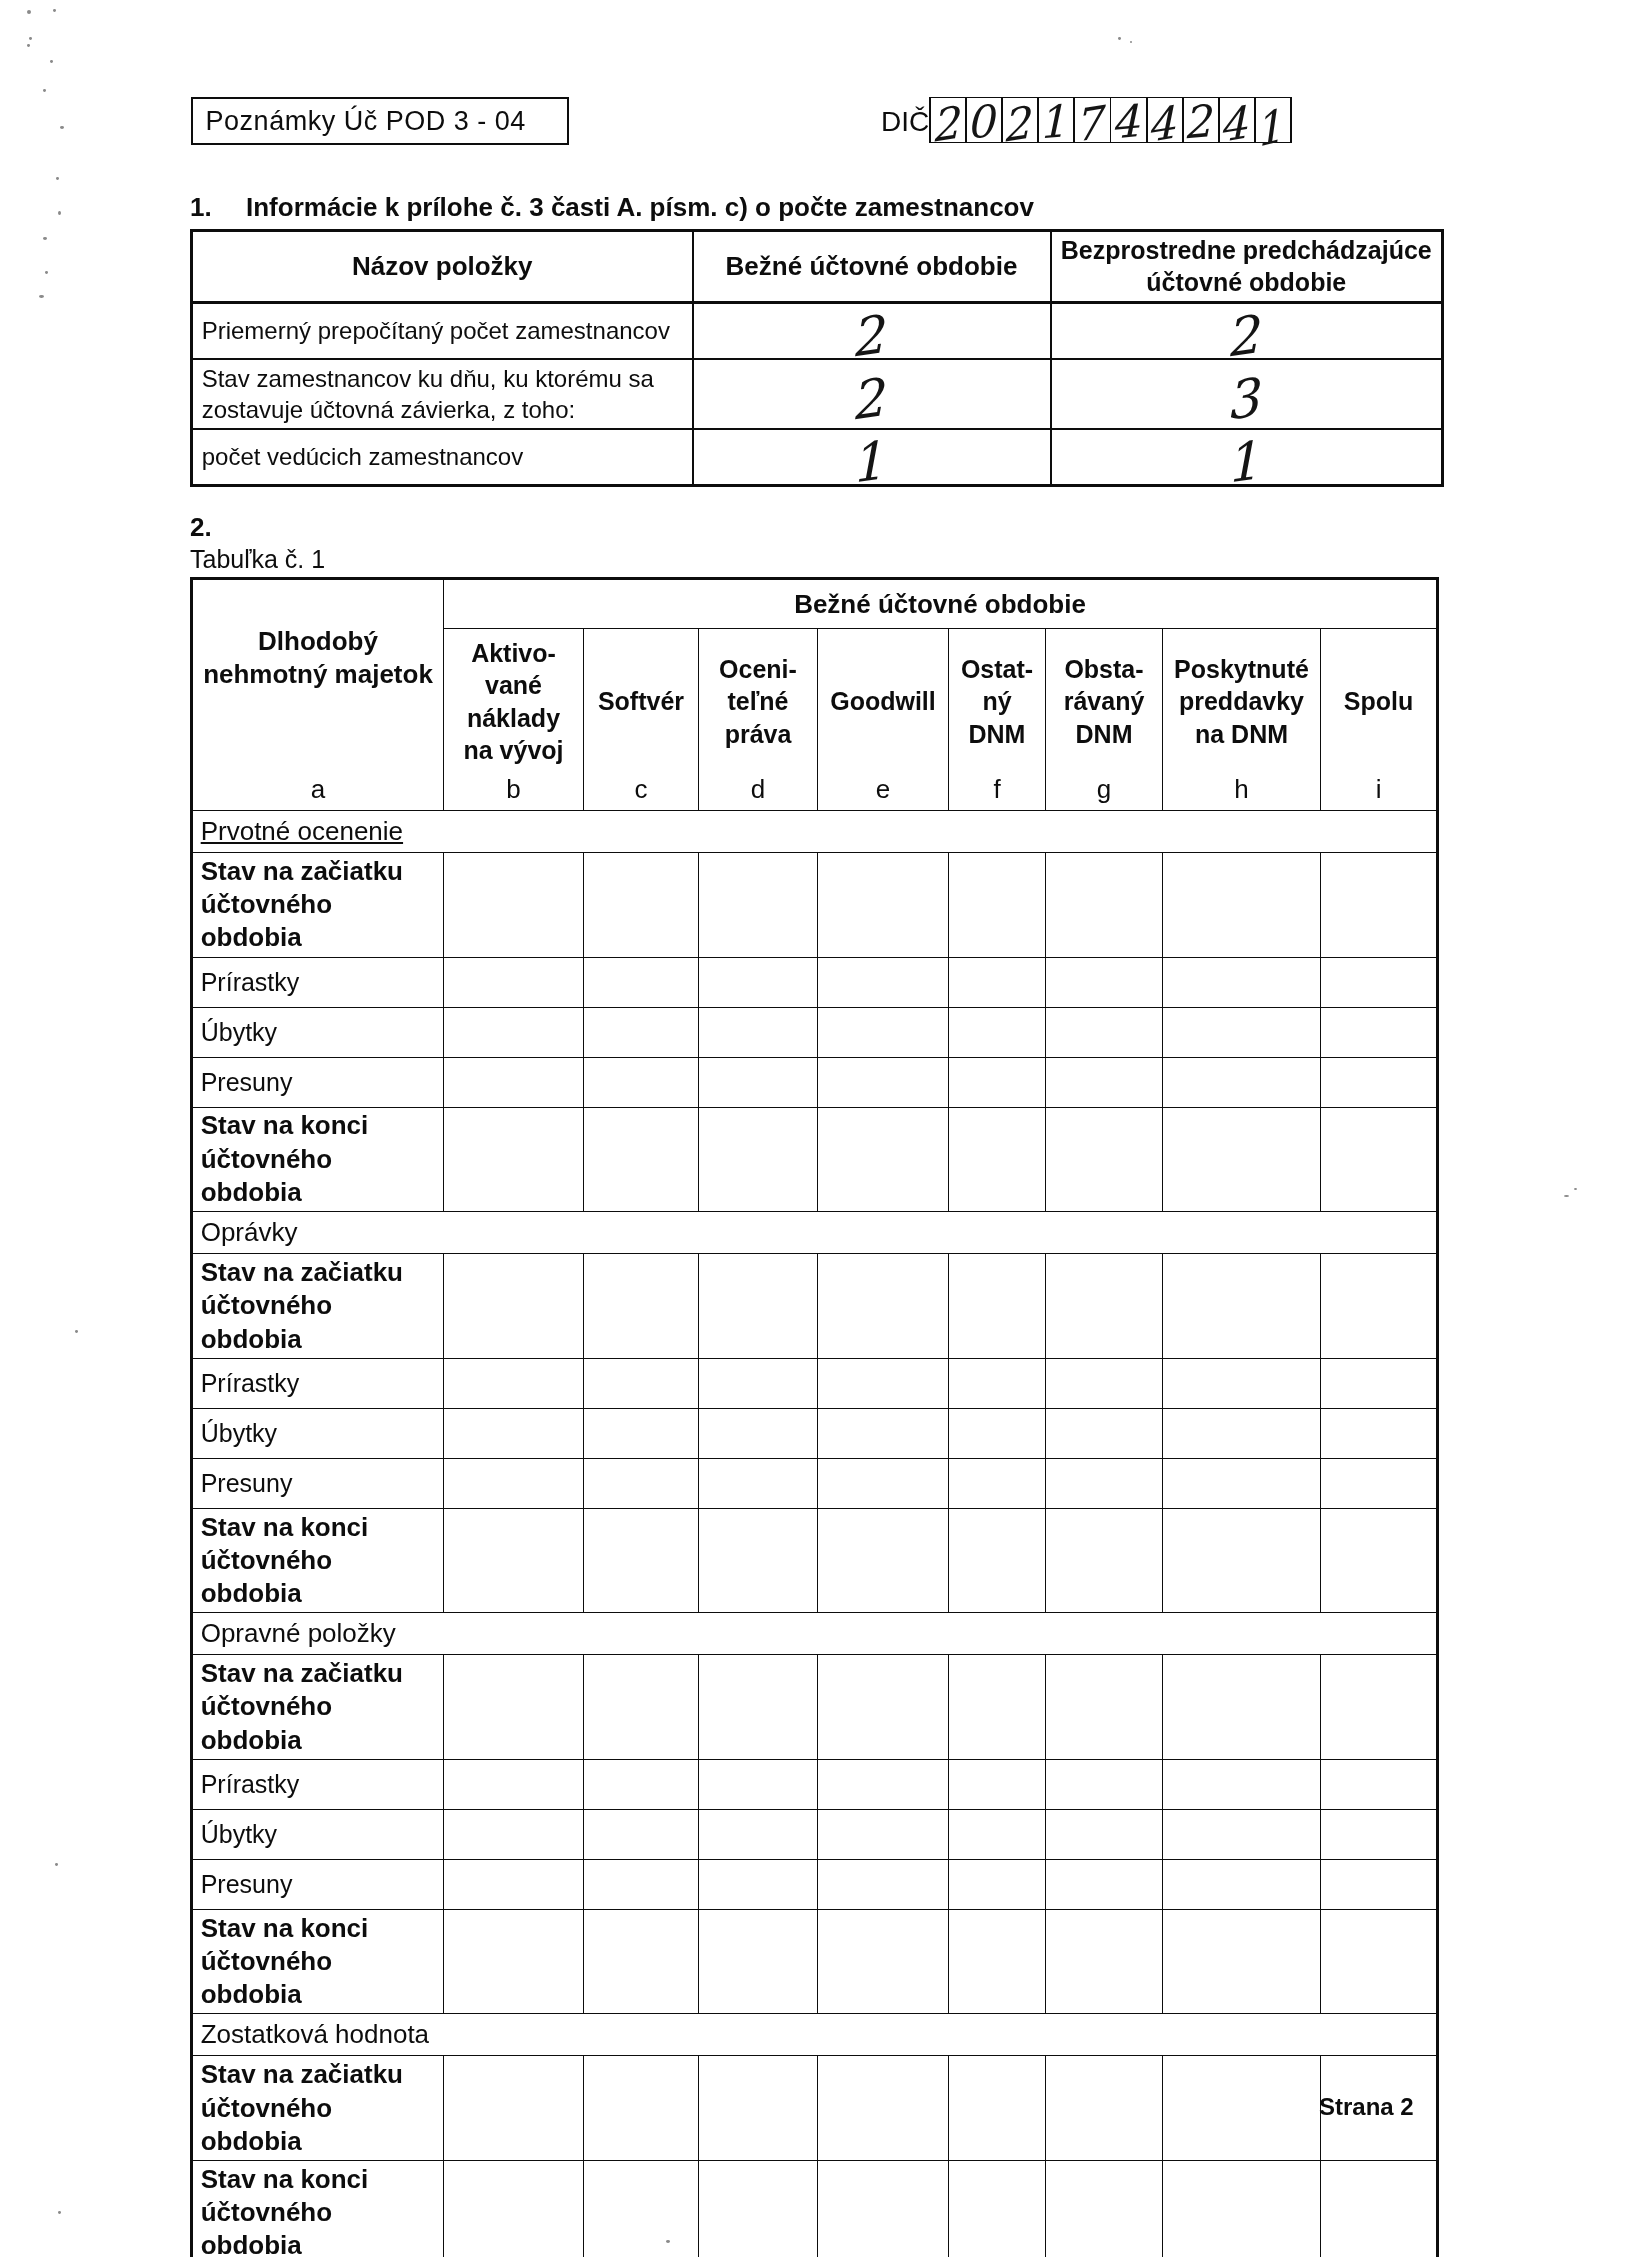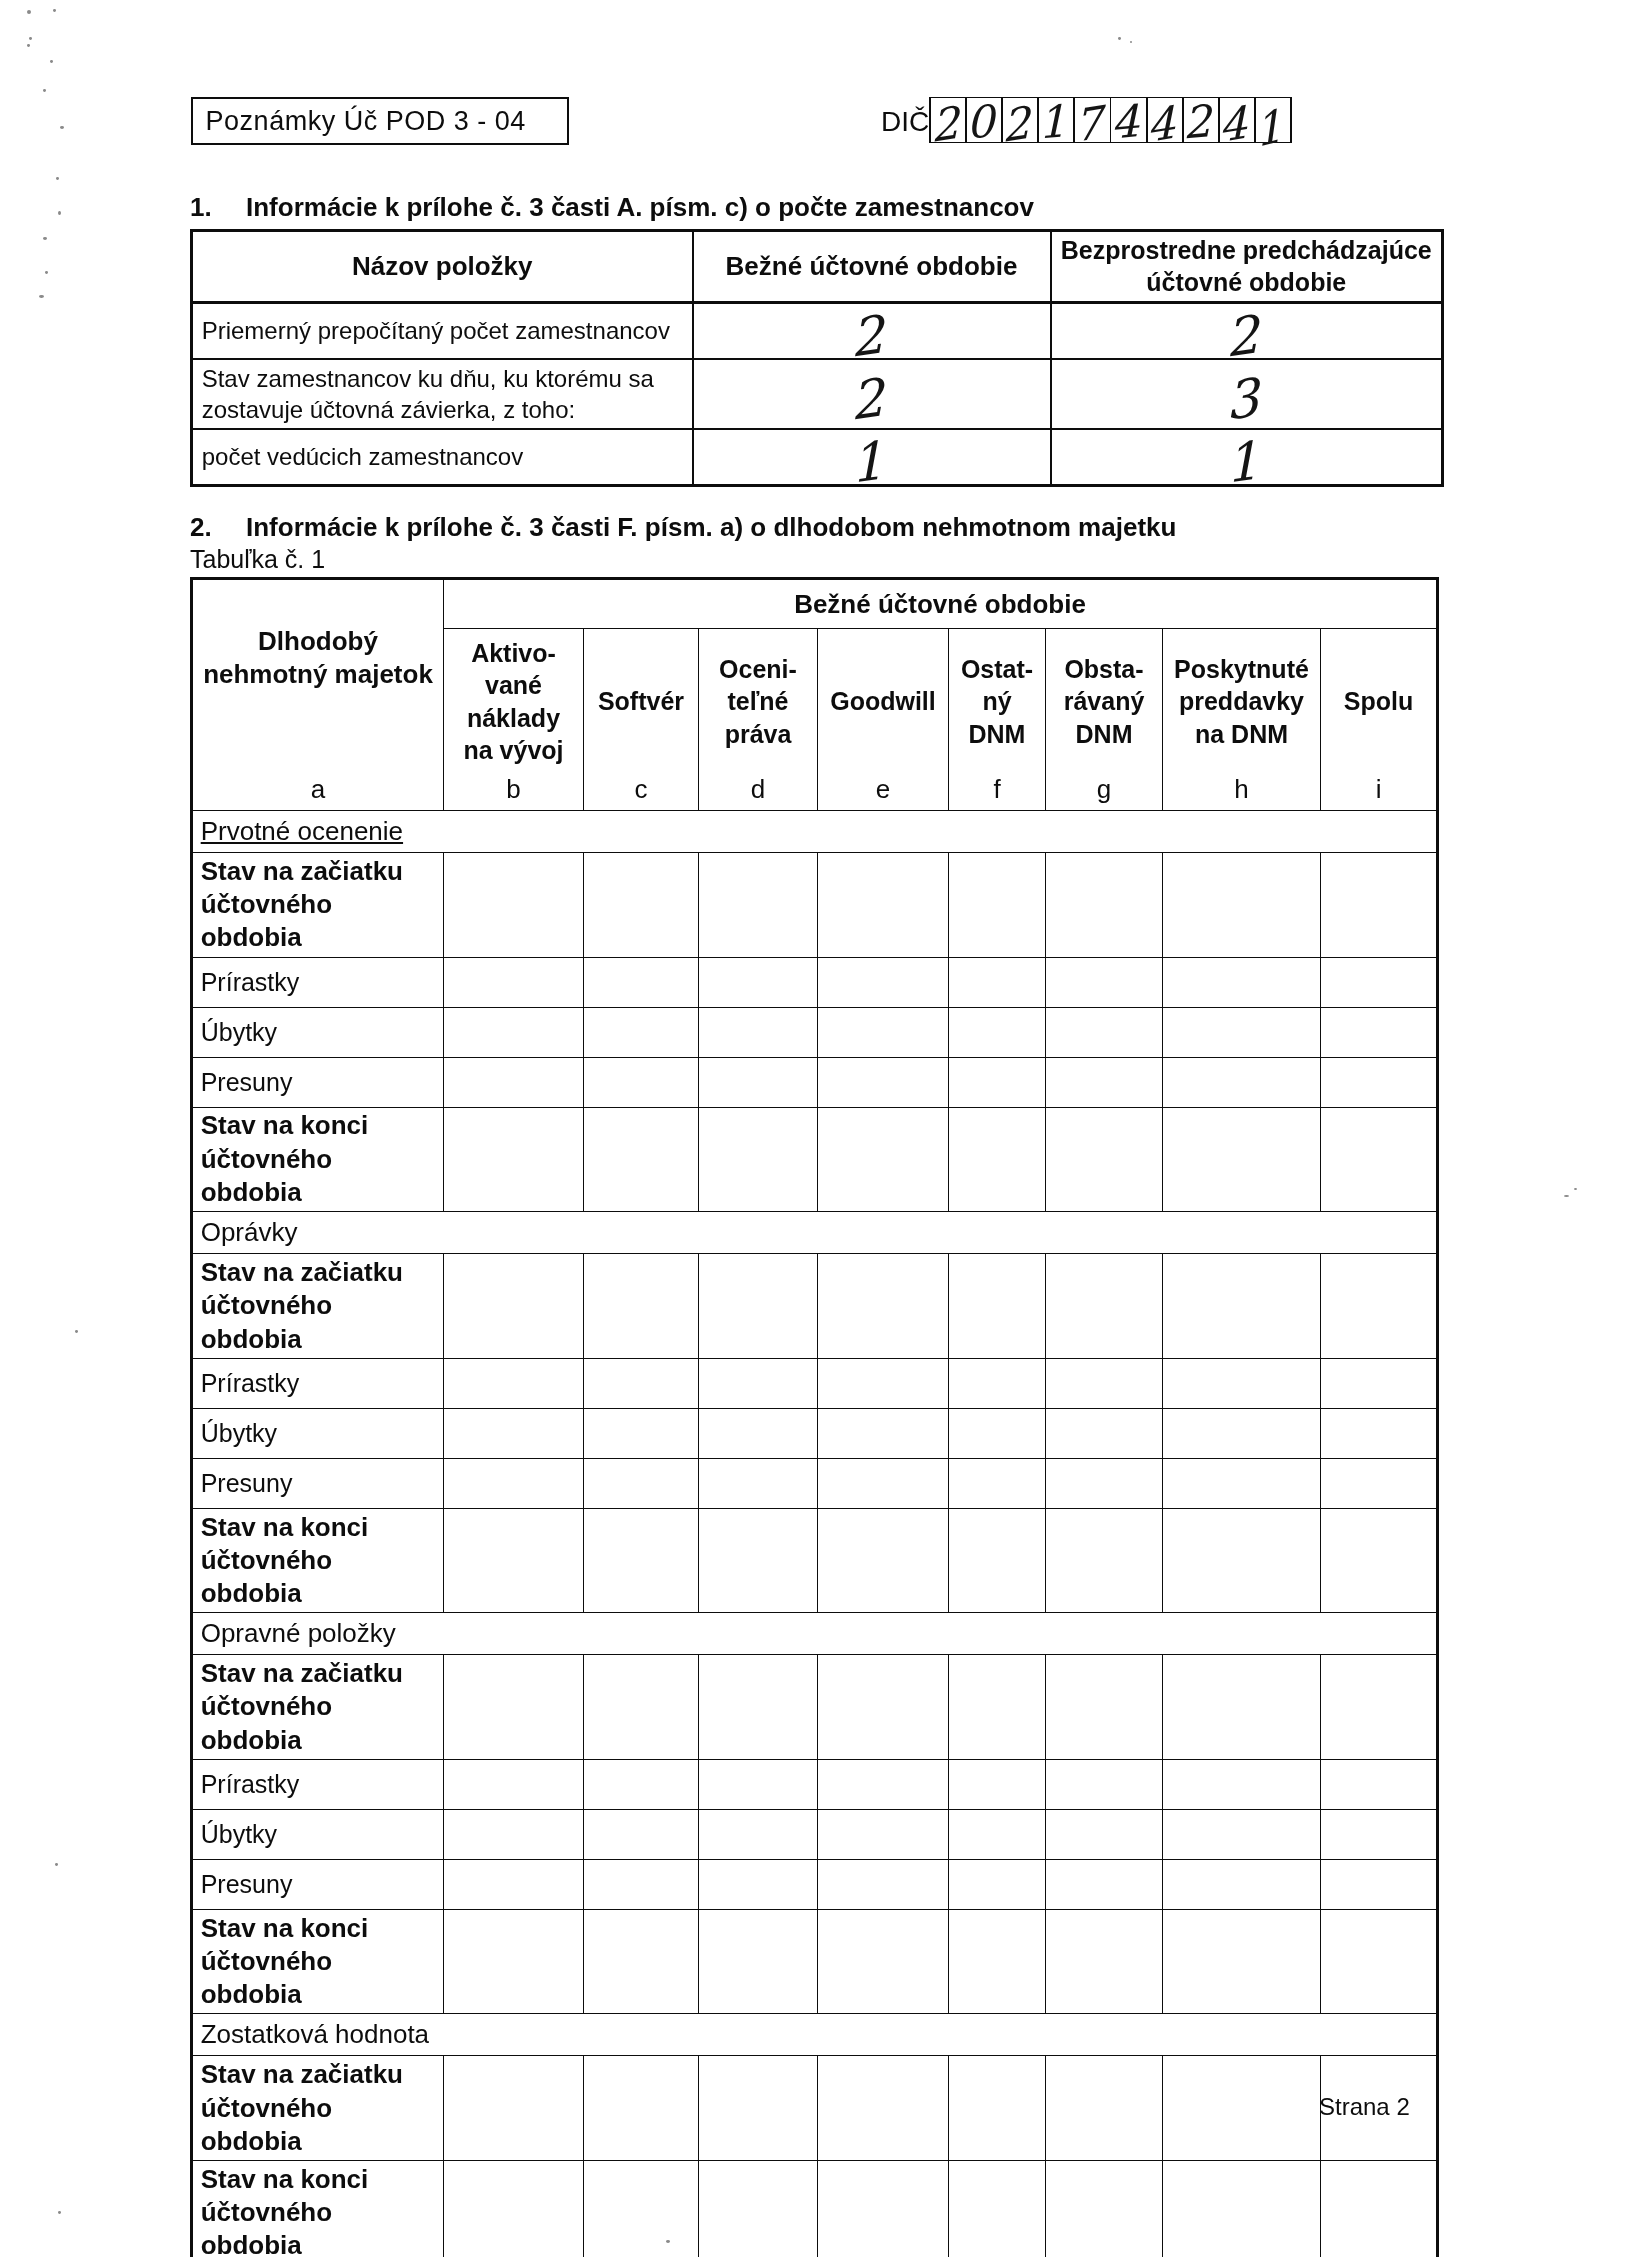--- a/index.html
+++ b/index.html
@@ -83,21 +83,21 @@
     border-top:3.9px solid #0d0d0d;border-bottom:3.9px solid #0d0d0d;
     font-size:26px;padding-left:7.7px;vertical-align:middle;
   }
   td.t2lbl{
     font-size:25px;padding:1.9px 3.9px 1.9px 7.7px;vertical-align:middle;line-height:1.28;
     border-right-width:2.9px;
   }
   td.t2lbl.b{font-weight:700;font-size:26px;}
   td.t2cell{background:#ffffff;}
   
-  .page-num{position:absolute;left:1319px;top:2093px;font-size:24px;}
+  .page-num{position:absolute;left:1319px;top:2093px;font-size:24px;font-weight:bold;}
   
   .speck{position:absolute;background:#3c3c3c;border-radius:50%;opacity:.6;}
 </style>
 </head>
 <body>
 
 <div class="page">
 
   <div class="poz-box">
     <span>Poznámky Úč POD 3 - 04</span>
@@ -169,21 +169,20 @@
         <tr style="height: 55px;">
           <td class="t1lbl">počet vedúcich zamestnancov</td>
           <td class="t1val"><span class="hw hw-t1">1</span></td>
           <td class="t1val"><span class="hw hw-t1">1</span></td>
         </tr>
       </tbody>
   </table>
 
   <div class="sec-heading" id="h2">
     <span class="num">2.</span>
-    <span class="txt">Informácie k prílohe č. 3 časti F. písm. a) o dlhodobom nehmotnom majetku</span>
   </div>
   <div class="tab-caption">Tabuľka č. 1</div>
 
   <table id="t2">
     <colgroup>
       <col style="width:252px">
         <col style="width:140px">
         <col style="width:115px">
       <col style="width:119px">
         <col style="width:131px">

